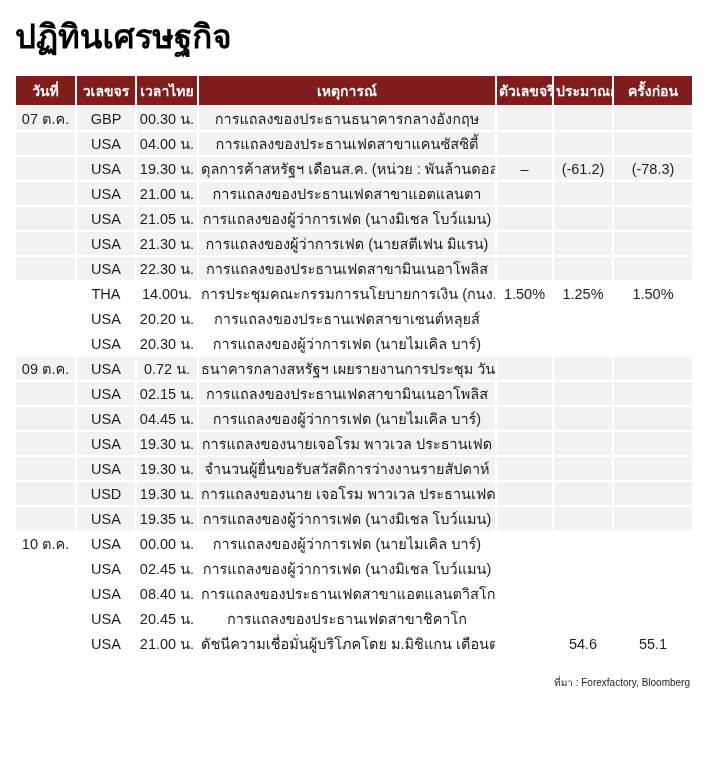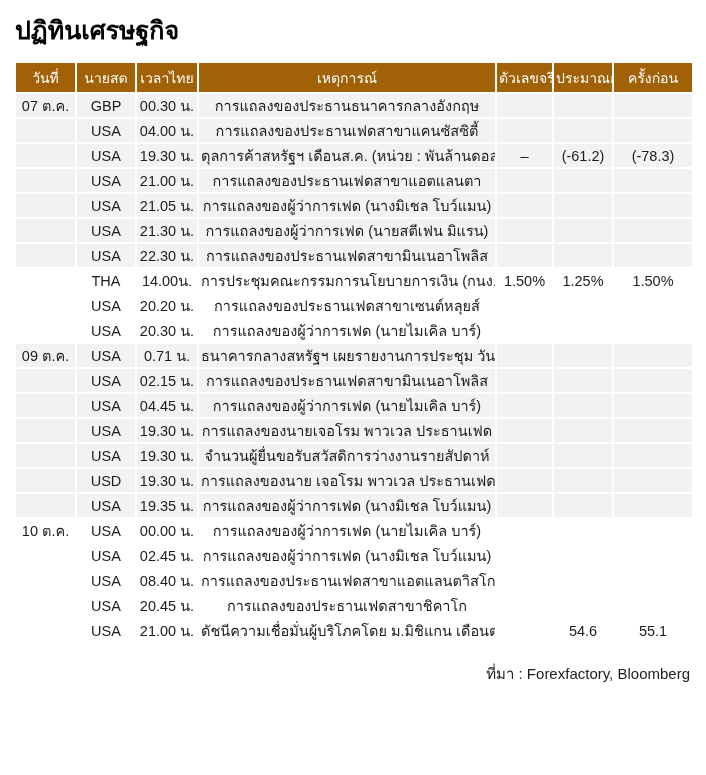--- a/index.html
+++ b/index.html
@@ -5,35 +5,35 @@
   * { box-sizing: border-box; }
   html, body {
     margin: 0; padding: 0;
     width: 706px; height: 775px;
     background: #ffffff;
     font-family: "Liberation Sans", sans-serif;
   }
   .page { position: relative; width: 706px; height: 775px; overflow: hidden; }
   .page-title {
     margin: 10px 0 0 15px;
-    font-size: 25px;
+    font-size: 33px;
     font-weight: bold;
     color: #000000;
     letter-spacing: 0;
   }
   table.calendar {
     border-collapse: collapse;
     table-layout: fixed;
     width: 676px;
     margin: 13px 14px 0 16px;
   }
   table.calendar th {
-    background: #a16207;
+    background: #7f1d1d;
     color: #ffffff;
-    font-weight: normal;
+    font-weight: bold;
     font-size: 14px;
     height: 30px;
     padding: 0 2px;
     border-left: 2px solid #ffffff;
     border-bottom: 2px solid #ffffff;
     text-align: center;
     white-space: nowrap;
     overflow: hidden;
   }
   table.calendar th:first-child { border-left: none; }
@@ -49,21 +49,21 @@
     white-space: nowrap;
     overflow: hidden;
   }
   table.calendar td:first-child { border-left: none; margin-left: 6px; }
   tr.row-gray td { background: #f2f2f2; }
   tr.row-white td { background: #ffffff; }
   td.col-event { text-align: left; padding-left: 10px; }
   .source-note {
     margin: 18px 16px 0 0;
     text-align: right;
-    font-size: 15px;
+    font-size: 10px;
     color: #1d1d1f;
   }
 </style>
 </head>
 <body>
 
 <div class="page">
 
   <h1 class="page-title">ปฏิทินเศรษฐกิจ</h1>
 
@@ -73,21 +73,21 @@
       <col style="width:60px">
       <col style="width:62px">
       <col style="width:298px">
       <col style="width:57px">
       <col style="width:60px">
       <col style="width:79px">
     </colgroup>
     <thead>
       <tr>
         <th>วันที่</th>
-        <th>นายสต</th>
+        <th>วเลขจร</th>
         <th>เวลาไทย</th>
         <th>เหตุการณ์</th>
         <th>ตัวเลขจริง</th>
         <th>ประมาณการ</th>
         <th>ครั้งก่อน</th>
       </tr>
     </thead>
     <tbody id="calendar-body">
         <tr class="row-gray">
           <td class="col-date">07 ต.ค.</td>
@@ -175,21 +175,21 @@
           <td class="col-country">USA</td>
           <td class="col-time">20.30 น.</td>
           <td class="col-event">การแถลงของผู้ว่าการเฟด (นายไมเคิล บาร์)</td>
           <td class="col-num"></td>
           <td class="col-num"></td>
           <td class="col-num"></td>
         </tr>
         <tr class="row-gray">
           <td class="col-date">09 ต.ค.</td>
           <td class="col-country">USA</td>
-          <td class="col-time">0.71 น.</td>
+          <td class="col-time">0.72 น.</td>
           <td class="col-event">ธนาคารกลางสหรัฐฯ เผยรายงานการประชุม วันที่ 16-17 ก.ย.</td>
           <td class="col-num"></td>
           <td class="col-num"></td>
           <td class="col-num"></td>
         </tr>
         <tr class="row-gray">
           <td class="col-date"></td>
           <td class="col-country">USA</td>
           <td class="col-time">02.15 น.</td>
           <td class="col-event">การแถลงของประธานเฟดสาขามินเนอาโพลิส</td>

